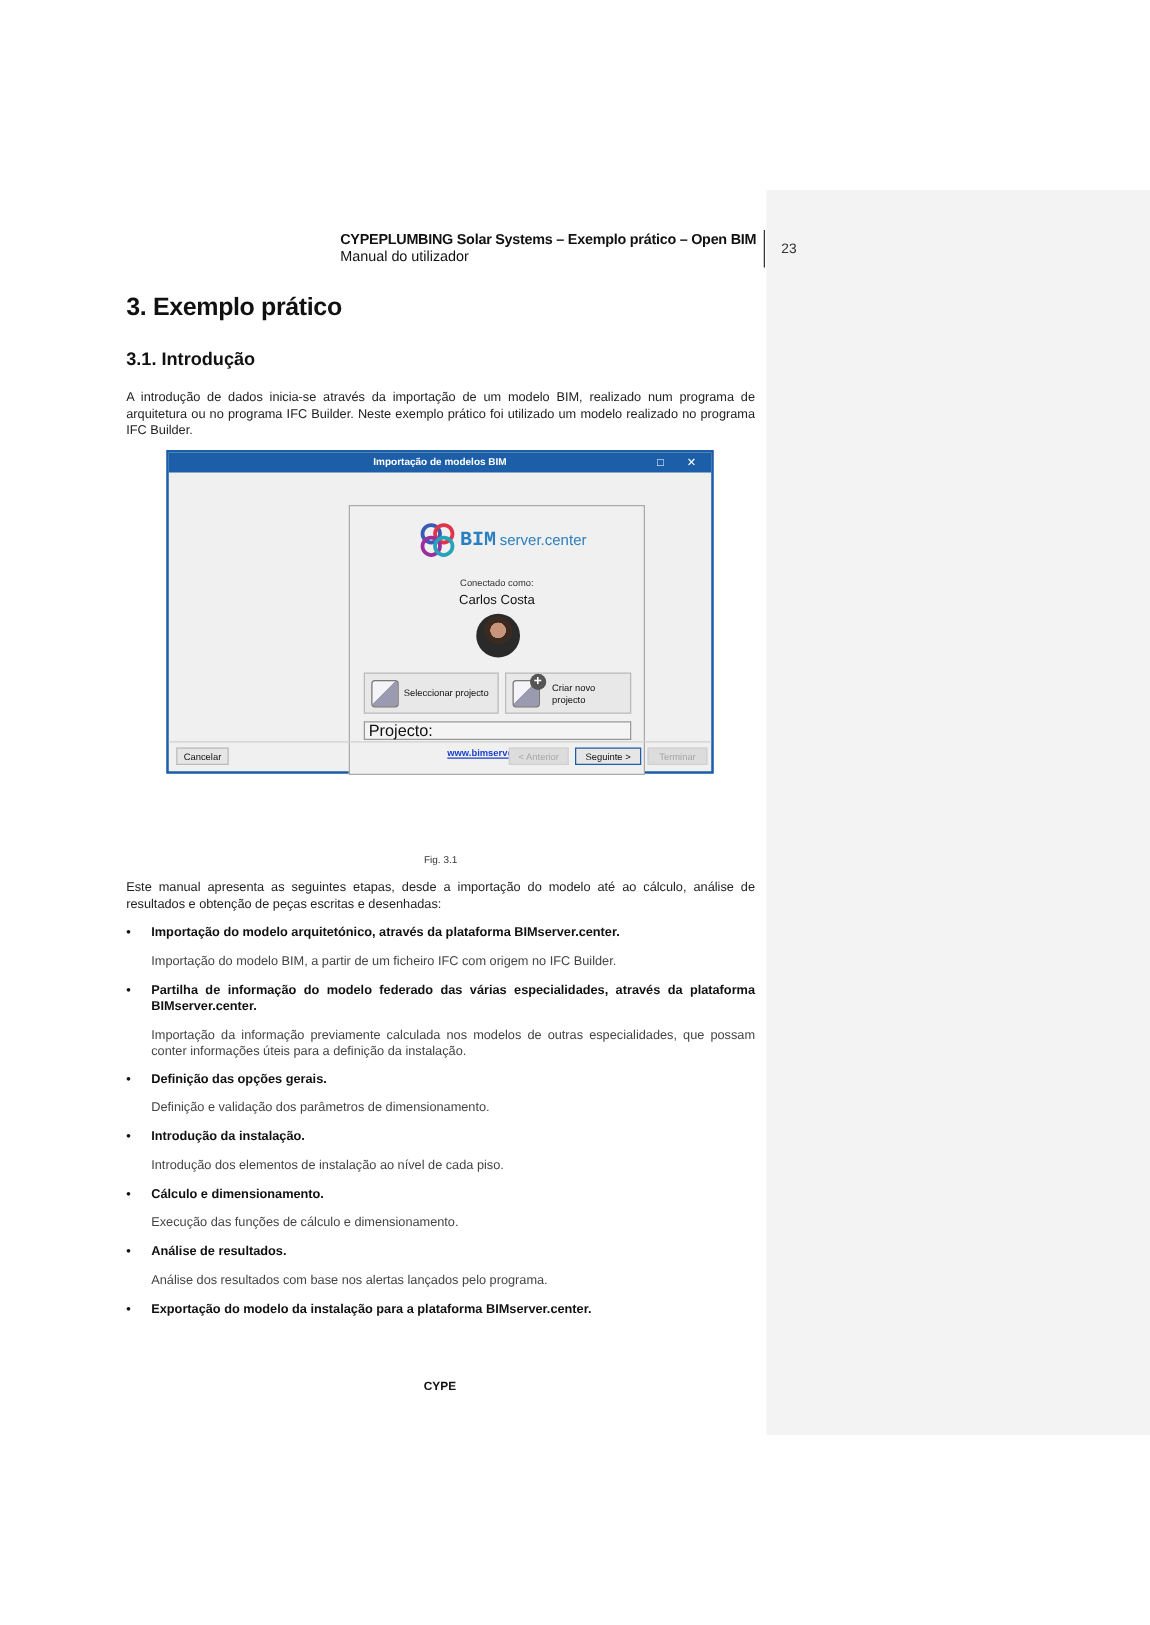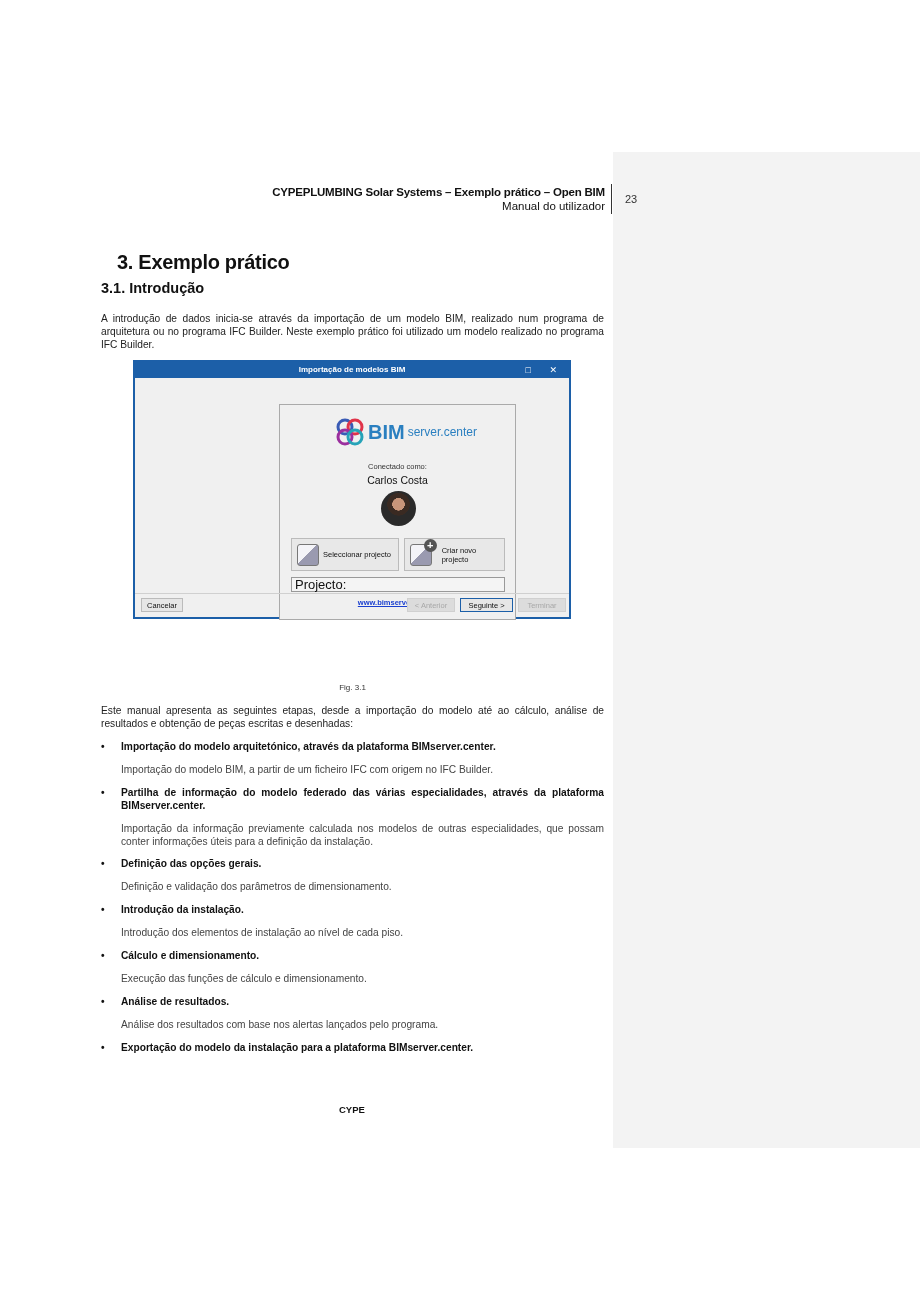--- a/index.html
+++ b/index.html
@@ -1,37 +1,37 @@
 <!DOCTYPE html>
 <html><head>
 <meta charset="utf-8">
 <style>
   html, body { margin:0; padding:0; }
   body { width:920px; height:1300px; background:#fff; position:relative; overflow:hidden;
          font-family:"Liberation Sans", sans-serif; color:#111; }
   .margin-pane { position:absolute; left:613px; top:152px; width:307px; height:996px; background:#f3f3f3; }
-  .hdr { position:absolute; right:315px; top:185px; text-align:right; font-size:11.5px; line-height:14px; }
+  .hdr { position:absolute; right:315px; top:185px; text-align:left; font-size:11.5px; line-height:14px; }
   .hdr .t1 { font-weight:bold; font-family:"Liberation Sans Narrow","Liberation Sans", sans-serif; letter-spacing:-0.2px; }
   .hdr-rule { position:absolute; left:611px; top:184px; width:1px; height:30px; background:#333; }
   .pagenum { position:absolute; left:625px; top:193px; font-size:11px; color:#333; }
-  h1 { position:absolute; left:101px; top:235px; margin:16px; font-size:20px; font-weight:bold; letter-spacing:-0.3px; }
+  h1 { position:absolute; left:101px; top:235px; margin:0; font-size:20px; font-weight:bold; letter-spacing:-0.3px; }
   h2 { position:absolute; left:101px; top:280px; margin:0; font-size:14.5px; font-weight:bold; }
   .p { position:absolute; left:101px; width:503px; font-size:10.2px; line-height:13px; text-align:justify; color:#222; }
   
   .dlg { position:absolute; left:133px; top:360px; width:438px; height:259px; background:#f0f0f0; border:2px solid #1c5fa8; box-sizing:border-box; }
   .dlg-title { height:16px; background:#1c5fa8; color:#fff; font-size:8px; font-weight:bold; text-align:center; line-height:16px; position:relative; }
   .dlg-title .ctl { position:absolute; top:0; font-size:9px; font-weight:normal; }
   .dlg-side { position:absolute; left:0; top:16px; width:86px; height:270px; background:#d6d6d6; }
   .side-item { font-size:7.5px; height:16px; line-height:16px; padding-left:5px; display:flex; align-items:center; gap:4px; }
   .side-item.active { background:#f0f0f0; }
   .arrow { width:0; height:0; border-left:5px solid #1f8a1f; border-top:4px solid transparent; border-bottom:4px solid transparent; }
   .arrow.off { border-left-color:#e0e0e0; }
   .panel { position:absolute; left:144px; top:42px; width:237px; height:216px; border:1px solid #aaa; background:#f0f0f0; box-sizing:border-box; }
   .logo { position:absolute; left:55px; top:12px; display:flex; align-items:center; gap:3px; }
-  .logo .bim { color:#2a7fc0; font-weight:bold; font-size:20px; }
+  .logo .bim { color:#2a7fc0; font-weight:bold; font-size:16px;font-family:Liberation Mono, monospace; }
   .logo .sc { color:#2a7fc0; font-size:12px; }
   .conn { position:absolute; left:0; width:100%; text-align:center; }
   .avatar { position:absolute; left:101px; top:86px; width:35px; height:35px; border-radius:50%;
             background:radial-gradient(circle at 50% 38%, #c8957a 0 22%, #3a2a22 23% 40%, #2a2a2a 41%); }
   .pbtn { position:absolute; top:133px; height:33px; border:1px solid #bbb; background:#e8e8e8; box-sizing:border-box;
           display:flex; align-items:center; gap:4px; padding-left:5px; font-size:7.5px; }
   .cube { width:20px; height:20px; background:linear-gradient(135deg,#f4f4f8 0 45%, #9a9ab0 46%); border:1px solid #777; transform:rotate(0deg); border-radius:3px; position:relative; }
   .plus { position:absolute; right:-6px; top:-6px; width:13px; height:13px; border-radius:50%; background:#555; color:#fff; font-size:11px; line-height:12px; text-align:center; font-weight:bold; }
   .proj { position:absolute; left:11px; top:172px; width:214px; height:15px; border:1px solid #999; background:#f4f4f4; box-sizing:border-box; font-size:13px; line-height:13px; padding-left:3px; }
   .link { position:absolute; left:0; width:100%; top:193px; text-align:center; font-size:7.5px; font-weight:bold; color:#1a3fcf; text-decoration:underline; }

